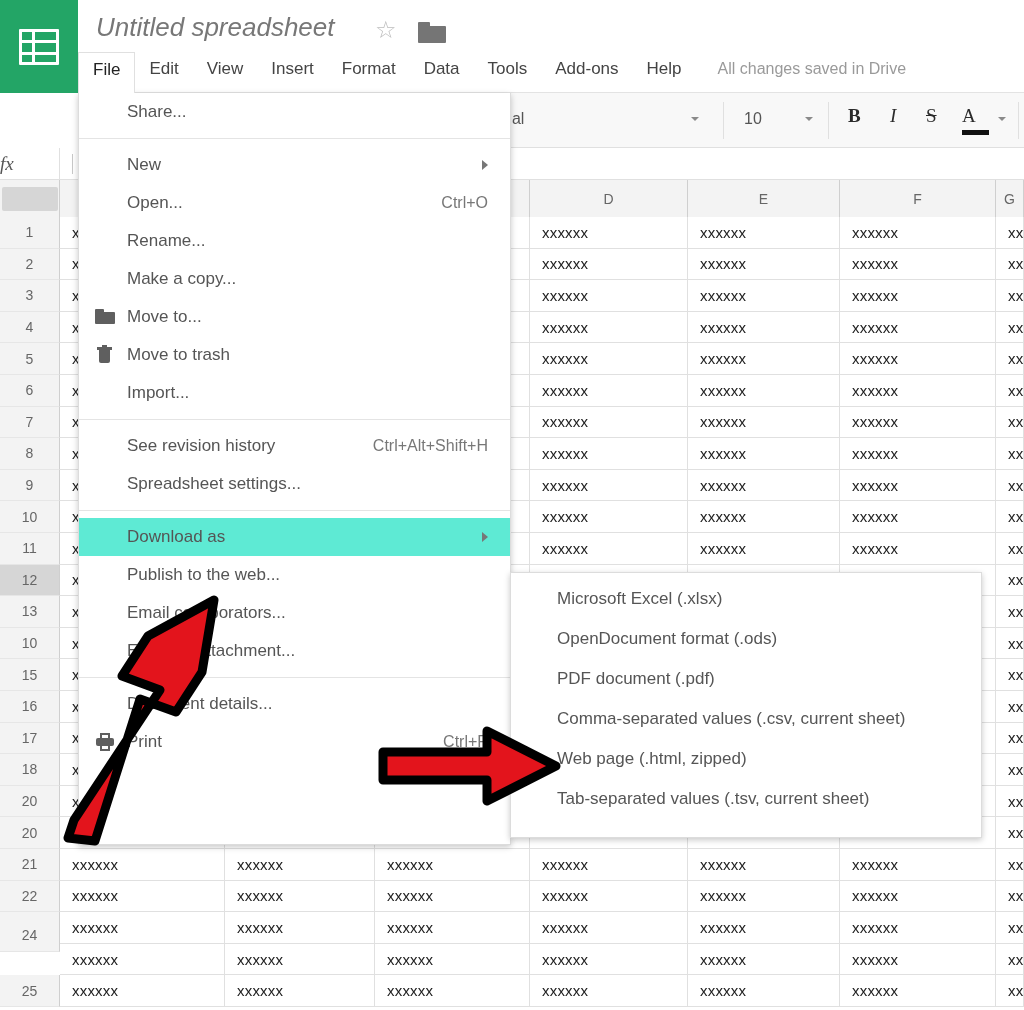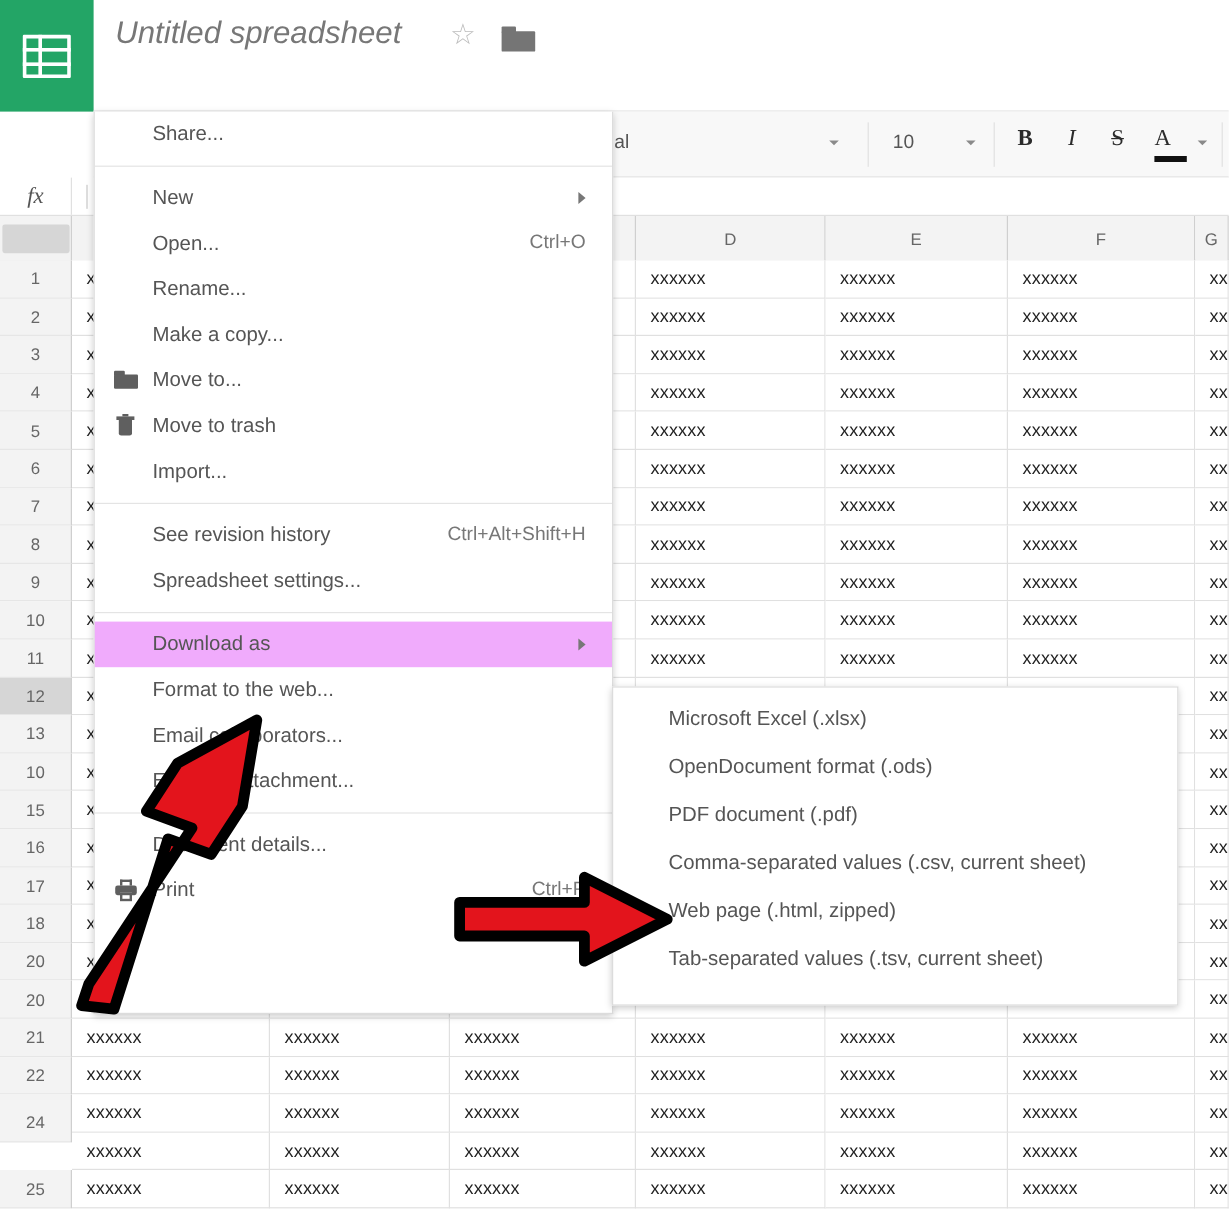--- a/index.html
+++ b/index.html
@@ -72,21 +72,21 @@
   .tb-btn { position: absolute; top: 12px; font-size: 19px; color: #2b2b2b; }
   .underline-A { position: absolute; left: 884px; top: 37px; width: 27px; height: 5px; background: #111; }
 
   
   .formula-bar {
     position: absolute; left: 0; top: 148px; width: 1024px; height: 32px;
     background: #fff; border-bottom: 1px solid #e0e0e0;
   }
   .namebox {
     position: absolute; left: 0; top: 0; width: 60px; height: 31px;
-    border-right: 1px solid #e0e0e0; display:flex; align-items:center; justify-content:center;
+    border-right: 1px solid #e0e0e0; display:flex; align-items:center; justify-content:flex-start;
   }
   .fx { font-style: italic; font-family: "Liberation Serif", serif; font-size: 19px; color:#555; }
   .fbar-div { position:absolute; left: 72px; top: 6px; width: 1px; height: 20px; background:#c8c8c8; }
 
   
   .grid { position: absolute; left: 0; top: 180px; width: 1024px; height: 830px; background:#fff; }
   .colhead-row { position: absolute; left: 0; top: 0; width: 1024px; height: 37px; background:#f3f3f3; border-bottom: 1px solid #cfcfcf; }
   .corner-box { position: absolute; left: 0; top: 0; width: 60px; height: 37px; background:#f3f3f3; border-right:1px solid #cfcfcf; }
   .corner-sel { position:absolute; left:2px; top:7px; width:56px; height:24px; background:#d6d6d6; border-radius:2px; }
   .colhead {
@@ -109,21 +109,21 @@
   
   .dropdown {
     position: absolute; left: 78px; top: 93px; width: 433px; height: 752px;
     background: #fff; border: 1px solid #dcdcdc; border-top: none;
     box-shadow: 0 2px 6px rgba(0,0,0,0.22); z-index: 50;
   }
   .mi {
     position: relative; height: 38px; display:flex; align-items:center;
     font-size: 17px; color: #555; padding-left: 48px; white-space: nowrap; cursor: default;
   }
-  .mi.hl { background:#f0abfc; }
+  .mi.hl { background:#5eead4; }
   .mi .accel {
     position:absolute; right: 22px; font-size: 16px; color:#777;
   }
   .mi .sub-caret {
     position:absolute; right: 22px; width: 0; height: 0;
     border-top: 5px solid transparent; border-bottom: 5px solid transparent; border-left: 6px solid #777;
   }
   .mi .mi-icon { position: absolute; left: 16px; width: 20px; height: 20px; }
   .mi-sep { height: 1px; background: #e4e4e4; margin: 7px 0; }
 
@@ -165,20 +165,32 @@
     </div>
   </div>
 
   <div class="doc-title">Untitled spreadsheet</div>
   <div class="star-icon">☆</div>
   <div class="folder-icon">
     <div class="tab"></div>
       <div class="body"></div>
   </div>
 
+  <div class="menubar" id="menubar">
+      <div class="menu-item active">File</div>
+      <div class="menu-item">Edit</div>
+      <div class="menu-item">View</div>
+      <div class="menu-item">Insert</div>
+      <div class="menu-item">Format</div>
+      <div class="menu-item">Data</div>
+      <div class="menu-item">Tools</div>
+      <div class="menu-item">Add-ons</div>
+      <div class="menu-item">Help</div>
+      <div class="save-status">All changes saved in Drive</div>
+    </div>
   <div class="header-rule"></div>
 
   <div class="toolbar">
     <div class="tb-sep" style="left:355px;"></div>
     <div class="tb-text" style="left:425px;">rial</div>
     <div class="tb-caret" style="left:613px;"></div>
     <div class="tb-sep" style="left:645px;"></div>
     <div class="tb-text" style="left:666px;">10</div>
     <div class="tb-caret" style="left:727px;"></div>
     <div class="tb-sep" style="left:750px;"></div>
@@ -464,21 +476,21 @@
       </div>
       <div class="mi">
         <span>Spreadsheet settings...</span>
       </div>
       <div class="mi-sep"></div>
       <div class="mi hl">
         <span>Download as</span>
         <span class="sub-caret"></span>
       </div>
       <div class="mi">
-        <span>Format to the web...</span>
+        <span>Publish to the web...</span>
       </div>
       <div class="mi">
         <span>Email collaborators...</span>
       </div>
       <div class="mi">
         <span>Email as attachment...</span>
       </div>
       <div class="mi-sep"></div>
       <div class="mi">
         <span>Document details...</span>

